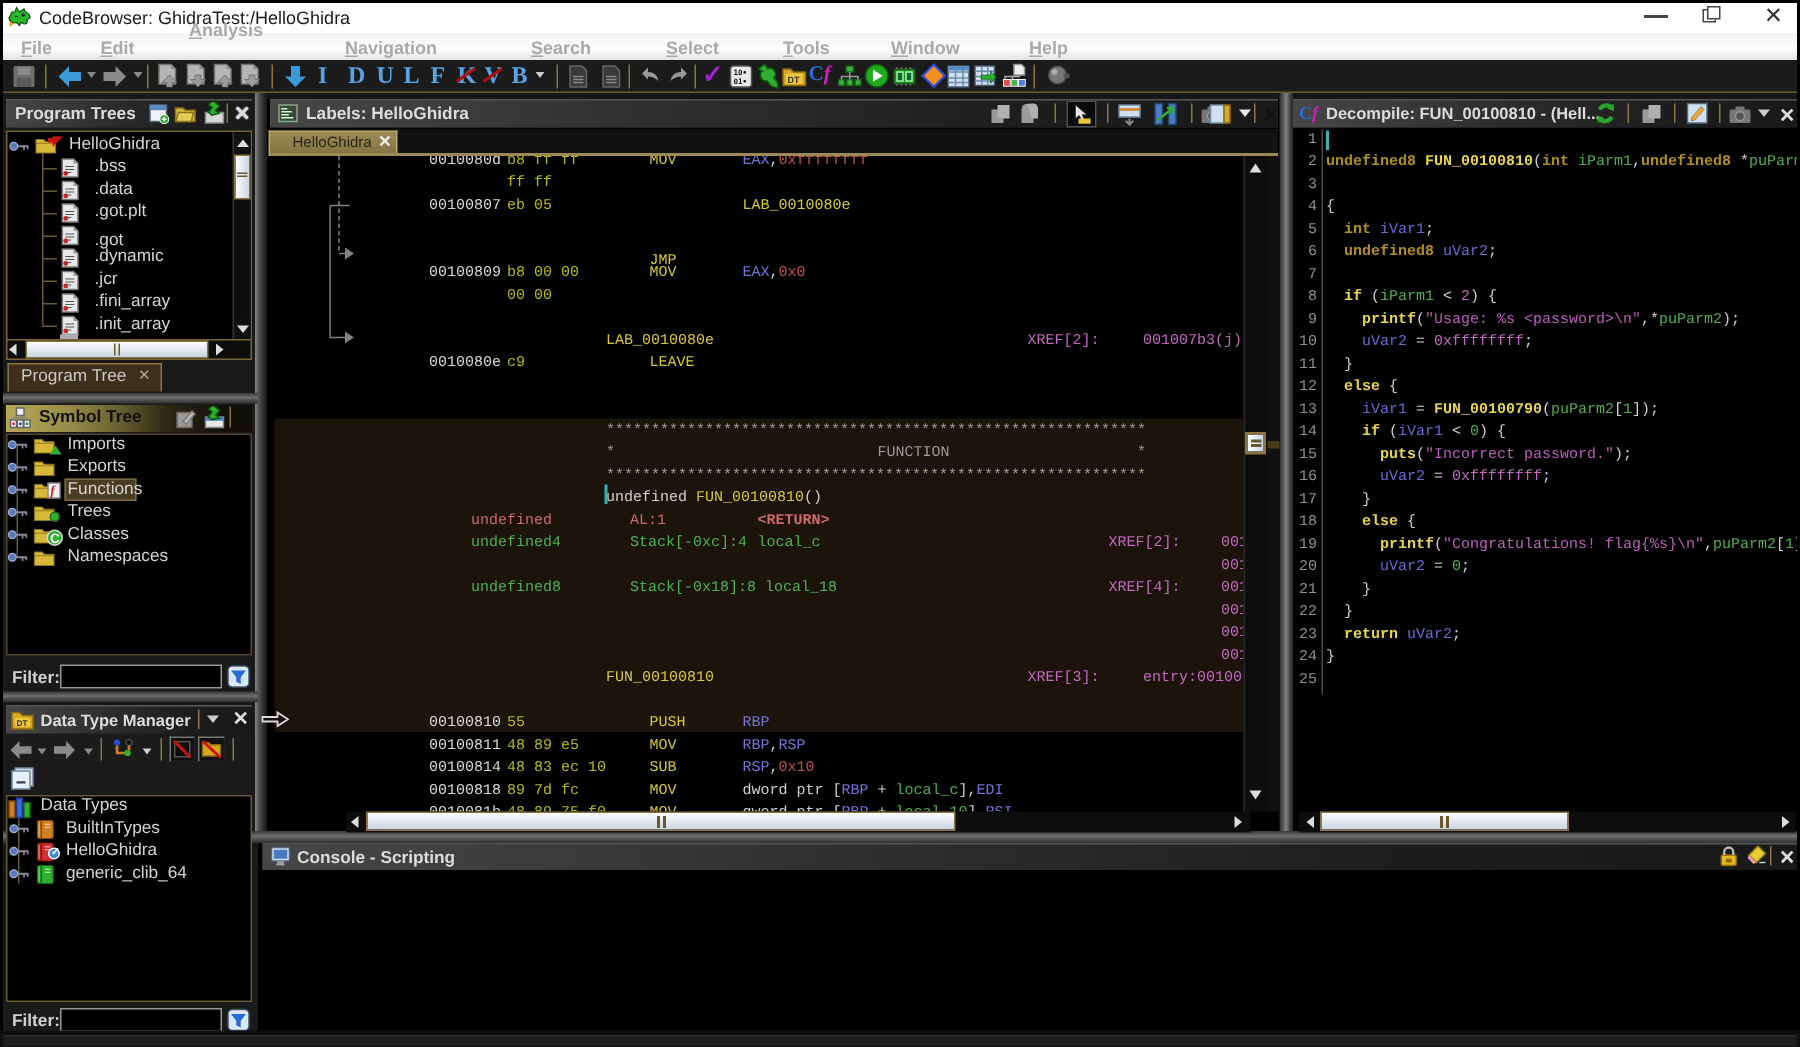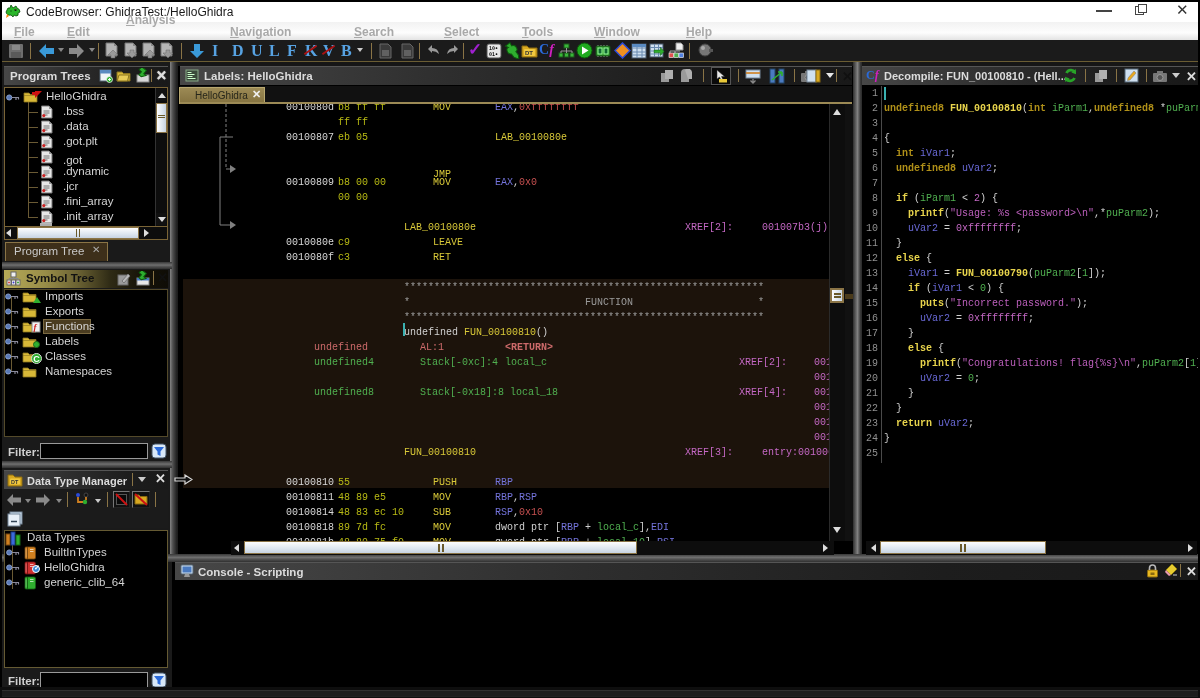--- a/index.html
+++ b/index.html
@@ -342,21 +342,21 @@
 <div class="abs treetxt" style="left:45px;top:320px;">Functions</div>
 <svg class="abs" style="left:5px;top:337px" width="14" height="9" viewBox="0 0 14 9">
 <circle cx="3.2" cy="4.5" r="2.6" fill="#5a7ab8" stroke="#9ab0d8" stroke-width="0.8"></circle>
 <path d="M6 4.5 L13 4.5 M10 4.5 L10 7 M12.5 4.5 L12.5 6.5" stroke="#8a8a9a" stroke-width="1.2"></path>
   </svg>
 <svg class="abs" style="left:22px;top:336px" width="15" height="12" viewBox="0 0 15 12">
 <path d="M1 2 L6 2 L7.5 3.5 L14 3.5 L14 11 L1 11 Z" fill="#d8b838" stroke="#8a7420" stroke-width="0.8"></path>
 <path d="M1 4.5 L14 4.5" stroke="#8a7420" stroke-width="0.6"></path>
   </svg>
 <div class="abs" style="left:33px;top:341px;width:7px;height:7px;border-radius:50%;background:#2fae2f;border:1px solid #1a6a1a;"></div>
-<div class="abs treetxt" style="left:45px;top:335px;">Labels</div>
+<div class="abs treetxt" style="left:45px;top:335px;">Trees</div>
 <svg class="abs" style="left:5px;top:352px" width="14" height="9" viewBox="0 0 14 9">
 <circle cx="3.2" cy="4.5" r="2.6" fill="#5a7ab8" stroke="#9ab0d8" stroke-width="0.8"></circle>
 <path d="M6 4.5 L13 4.5 M10 4.5 L10 7 M12.5 4.5 L12.5 6.5" stroke="#8a8a9a" stroke-width="1.2"></path>
   </svg>
 <svg class="abs" style="left:22px;top:351px" width="15" height="12" viewBox="0 0 15 12">
 <path d="M1 2 L6 2 L7.5 3.5 L14 3.5 L14 11 L1 11 Z" fill="#d8b838" stroke="#8a7420" stroke-width="0.8"></path>
 <path d="M1 4.5 L14 4.5" stroke="#8a7420" stroke-width="0.6"></path>
   </svg>
 <div class="abs" style="left:31px;top:353px;width:11px;height:11px;border-radius:50%;background:#2fae2f;border:1px solid #d8d8d8;color:#fff;font-size:9px;font-weight:bold;text-align:center;line-height:11px;">C</div>
 <div class="abs treetxt" style="left:45px;top:350px;">Classes</div>
@@ -530,21 +530,20 @@
 <path d="M40 33 L40 121 L50 121" stroke="#808080" stroke-width="1" fill="none"></path>
 <path d="M50 117 L56 121 L50 125 Z" fill="#808080"></path>
 </svg>
 <div class="abs mono" style="left:0;top:-4.5px;width:649px;height:15px;"><span class="abs" style="left:106px;top:0;color:#d8d8d8;">0010080d</span><span class="abs" style="left:158px;top:0;color:#b8ba14;">b8 ff ff</span><span class="abs" style="left:253px;top:0;color:#d8c838;">MOV</span><span class="abs" style="left:315px;top:0;color:#7474dc;">EAX</span><span class="abs" style="left:333px;top:0;color:#d0d0d0;">,</span><span class="abs" style="left:339px;top:0;color:#c65050;">0xffffffff</span></div>
 <div class="abs mono" style="left:0;top:10.5px;width:649px;height:15px;"><span class="abs" style="left:158px;top:0;color:#b8ba14;">ff ff</span></div>
 <div class="abs mono" style="left:0;top:25.5px;width:649px;height:15px;"><span class="abs" style="left:106px;top:0;color:#d8d8d8;">00100807</span><span class="abs" style="left:158px;top:0;color:#b8ba14;">eb 05</span><span class="abs" style="left:253px;top:0;color:#d8c838;margin-top:37px;">JMP</span><span class="abs" style="left:315px;top:0;color:#d8c838;">LAB_0010080e</span></div>
 <div class="abs mono" style="left:0;top:70.5px;width:649px;height:15px;"><span class="abs" style="left:106px;top:0;color:#d8d8d8;">00100809</span><span class="abs" style="left:158px;top:0;color:#b8ba14;">b8 00 00</span><span class="abs" style="left:253px;top:0;color:#d8c838;">MOV</span><span class="abs" style="left:315px;top:0;color:#7474dc;">EAX</span><span class="abs" style="left:333px;top:0;color:#d0d0d0;">,</span><span class="abs" style="left:339px;top:0;color:#c65050;">0x0</span></div>
 <div class="abs mono" style="left:0;top:85.5px;width:649px;height:15px;"><span class="abs" style="left:158px;top:0;color:#b8ba14;">00 00</span></div>
 <div class="abs mono" style="left:0;top:115.5px;width:649px;height:15px;"><span class="abs" style="left:224px;top:0;color:#d8c838;">LAB_0010080e</span><span class="abs" style="left:505px;top:0;color:#c468c4;">XREF[2]:</span><span class="abs" style="left:582px;top:0;color:#c468c4;">001007b3(j),</span></div>
 <div class="abs mono" style="left:0;top:130.5px;width:649px;height:15px;"><span class="abs" style="left:106px;top:0;color:#d8d8d8;">0010080e</span><span class="abs" style="left:158px;top:0;color:#b8ba14;">c9</span><span class="abs" style="left:253px;top:0;color:#d8c838;">LEAVE</span></div>
-<div class="abs mono" style="left:0;top:145.5px;width:649px;height:15px;"><span class="abs" style="left:106px;top:0;color:#d8d8d8;">0010080f</span><span class="abs" style="left:158px;top:0;color:#b8ba14;">c3</span><span class="abs" style="left:253px;top:0;color:#d8c838;">RET</span></div>
 <div class="abs mono" style="left:0;top:175.5px;width:649px;height:15px;"><span class="abs" style="left:224px;top:0;color:#9a9a9a;">************************************************************</span></div>
 <div class="abs mono" style="left:0;top:190.5px;width:649px;height:15px;"><span class="abs" style="left:224px;top:0;color:#9a9a9a;">*</span><span class="abs" style="left:405px;top:0;color:#9a9a9a;">FUNCTION</span><span class="abs" style="left:578px;top:0;color:#9a9a9a;">*</span></div>
 <div class="abs mono" style="left:0;top:205.5px;width:649px;height:15px;"><span class="abs" style="left:224px;top:0;color:#9a9a9a;">************************************************************</span></div>
 <div class="abs mono" style="left:0;top:220.5px;width:649px;height:15px;"><span class="abs" style="left:224px;top:0;color:#d0d0d0;">undefined </span><span class="abs" style="left:284px;top:0;color:#d8c838;">FUN_00100810</span><span class="abs" style="left:356px;top:0;color:#d0d0d0;">()</span></div>
 <div class="abs mono" style="left:0;top:235.5px;width:649px;height:15px;"><span class="abs" style="left:134px;top:0;color:#cc6a6a;">undefined</span><span class="abs" style="left:240px;top:0;color:#cc6a6a;">AL:1</span><span class="abs" style="left:325px;top:0;color:#cc6a6a;font-weight:bold;">&lt;RETURN&gt;</span></div>
 <div class="abs mono" style="left:0;top:250.5px;width:649px;height:15px;"><span class="abs" style="left:134px;top:0;color:#50b050;">undefined4</span><span class="abs" style="left:240px;top:0;color:#50b050;">Stack[-0xc]:4</span><span class="abs" style="left:325px;top:0;color:#50b050;">local_c</span><span class="abs" style="left:559px;top:0;color:#c468c4;">XREF[2]:</span><span class="abs" style="left:634px;top:0;color:#c468c4;">00100830</span></div>
 <div class="abs mono" style="left:0;top:265.5px;width:649px;height:15px;"><span class="abs" style="left:634px;top:0;color:#c468c4;">0010084</span></div>
 <div class="abs mono" style="left:0;top:280.5px;width:649px;height:15px;"><span class="abs" style="left:134px;top:0;color:#50b050;">undefined8</span><span class="abs" style="left:240px;top:0;color:#50b050;">Stack[-0x18]:8</span><span class="abs" style="left:330px;top:0;color:#50b050;">local_18</span><span class="abs" style="left:559px;top:0;color:#c468c4;">XREF[4]:</span><span class="abs" style="left:634px;top:0;color:#c468c4;">0010081b</span></div>
 <div class="abs mono" style="left:0;top:295.5px;width:649px;height:15px;"><span class="abs" style="left:634px;top:0;color:#c468c4;">0010082</span></div>
 <div class="abs mono" style="left:0;top:310.5px;width:649px;height:15px;"><span class="abs" style="left:634px;top:0;color:#c468c4;">0010083</span></div>

